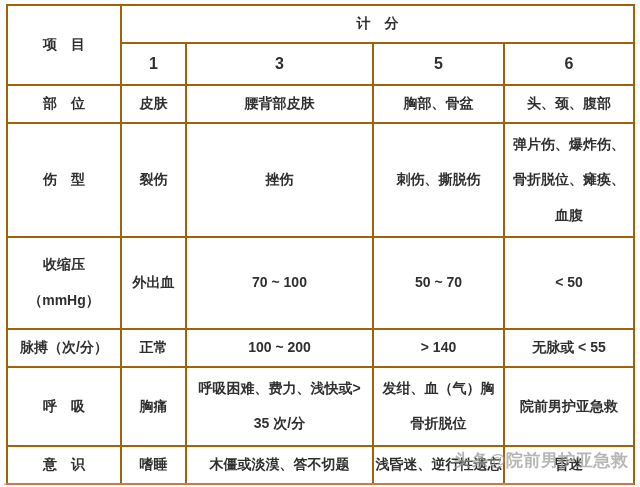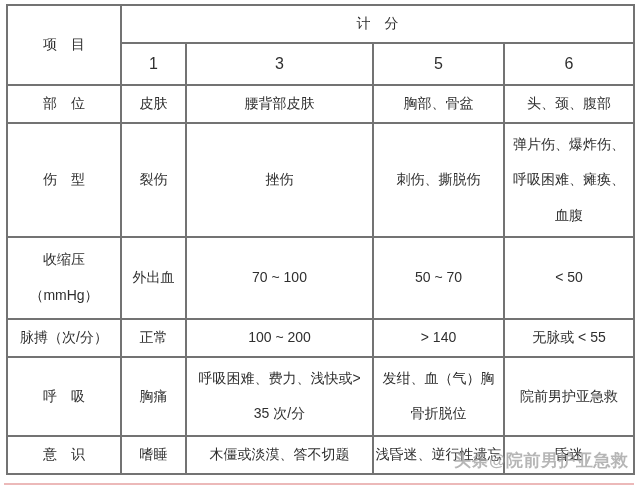--- a/index.html
+++ b/index.html
@@ -4,41 +4,41 @@
 <style>
   html,body{margin:0;padding:0;background:#ffffff;}
   body{font-family:"Liberation Sans", sans-serif;}
   .page{position:relative;width:640px;height:487px;background:#ffffff;overflow:hidden;}
   table.score{
     position:absolute;left:6px;top:4px;
     border-collapse:collapse;table-layout:fixed;
     width:627px;
   }
   table.score th, table.score td{
-    border:2px solid #737373;
+    border:2px solid #a16207;
     text-align:center;vertical-align:middle;
     color:#2f2f2f;
-    font-size:14px;font-weight:400;
+    font-size:14px;font-weight:700;
     white-space:pre-line;
     line-height:2.55;
     padding:0;
     overflow:hidden;
   }
   col.c-item{width:114px}
   col.c-s1{width:65px}
   col.c-s3{width:187px}
   col.c-s5{width:131px}
   col.c-s6{width:130px}
   thead tr.r-score{height:36px}
   thead tr.r-nums{height:42px}
   thead th{font-size:15px;line-height:1.4;}
   thead tr.r-nums th{font-size:16px;}
   tbody tr:nth-child(1){height:32px}
   tbody tr:nth-child(2){height:114px}
-  tbody tr:nth-child(3){height:82px}
+  tbody tr:nth-child(3){height:92px}
   tbody tr:nth-child(4){height:28px}
   tbody tr:nth-child(5){height:79px}
   tbody tr:nth-child(6){height:29px}
   .watermark{
     position:absolute;left:454px;top:449px;
     font-size:17px;font-weight:700;
     color:#9a9a9a;opacity:0.72;
     letter-spacing:0.5px;
     white-space:nowrap;
     pointer-events:none;
@@ -80,21 +80,21 @@
           <td>腰背部皮肤</td>
           <td>胸部、骨盆</td>
           <td>头、颈、腹部</td>
         </tr>
         <tr>
           <th>伤　型</th>
           <td>裂伤</td>
           <td>挫伤</td>
           <td>刺伤、撕脱伤</td>
           <td>弹片伤、爆炸伤、
-呼吸困难、瘫痪、
+骨折脱位、瘫痪、
 血腹</td>
         </tr>
         <tr>
           <th>收缩压
 （mmHg）</th>
           <td>外出血</td>
           <td>70 ~ 100</td>
           <td>50 ~ 70</td>
           <td>&lt; 50</td>
         </tr>

